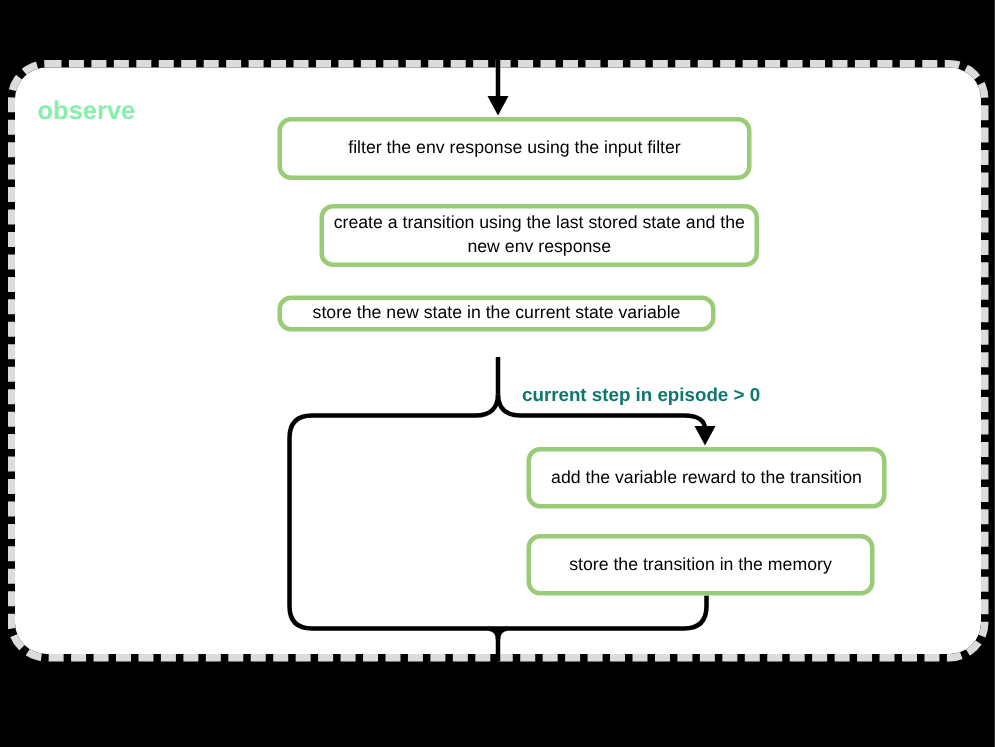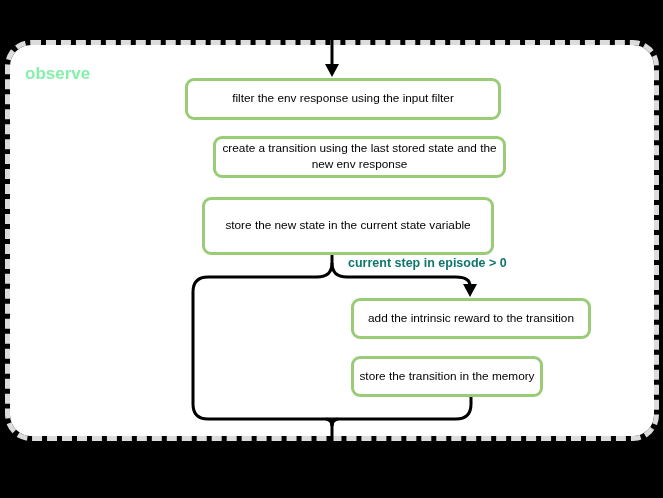--- a/index.html
+++ b/index.html
@@ -50,23 +50,23 @@
     text-align: center;
     font-size: 11.8px;
     line-height: 1.32;
     color: #000;
     padding: 2px 4px;
     white-space: pre-line;
     z-index: 2;
   }
   .node-1 { left: 185px; top: 78px;  width: 316px; height: 42px; }
   .node-2 { left: 185px; top: 136px; width: 293px; height: 42px; margin-left: 28px; }
-  .node-3 { left: 202px; top: 197px; width: 292px; height: 58px; }
+  .node-3 { left: 185px; top: 197px; width: 292px; height: 24px; }
   .node-4 { left: 351px; top: 298px; width: 240px; height: 41px; }
-  .node-5 { left: 351px; top: 356px; width: 192px; height: 41px; }
+  .node-5 { left: 351px; top: 356px; width: 232px; height: 41px; }
   .condition-label {
     position: absolute;
     left: 348px;
     top: 256px;
     font-size: 12.5px;
     font-weight: bold;
     color: #0f766e;
     z-index: 3;
     white-space: nowrap;
   }
@@ -114,18 +114,18 @@
 
     <path class="wire" d="M326,419 Q332,420 332,426"></path>
     <path class="wire" d="M338,419 Q332,420 332,426"></path>
     <path class="wire" d="M332,420 L332,441"></path>
   </svg>
 
   <div class="node node-1">filter the env response using the input filter</div>
   <div class="node node-2">create a transition using the last stored state and the
 new env response</div>
   <div class="node node-3">store the new state in the current state variable</div>
-  <div class="node node-4">add the intrinsic reward to the transition</div>
+  <div class="node node-4">add the variable reward to the transition</div>
   <div class="node node-5">store the transition in the memory</div>
 
   <div class="condition-label">current step in episode &gt; 0</div>
 
 </div>
 
 </body></html>

